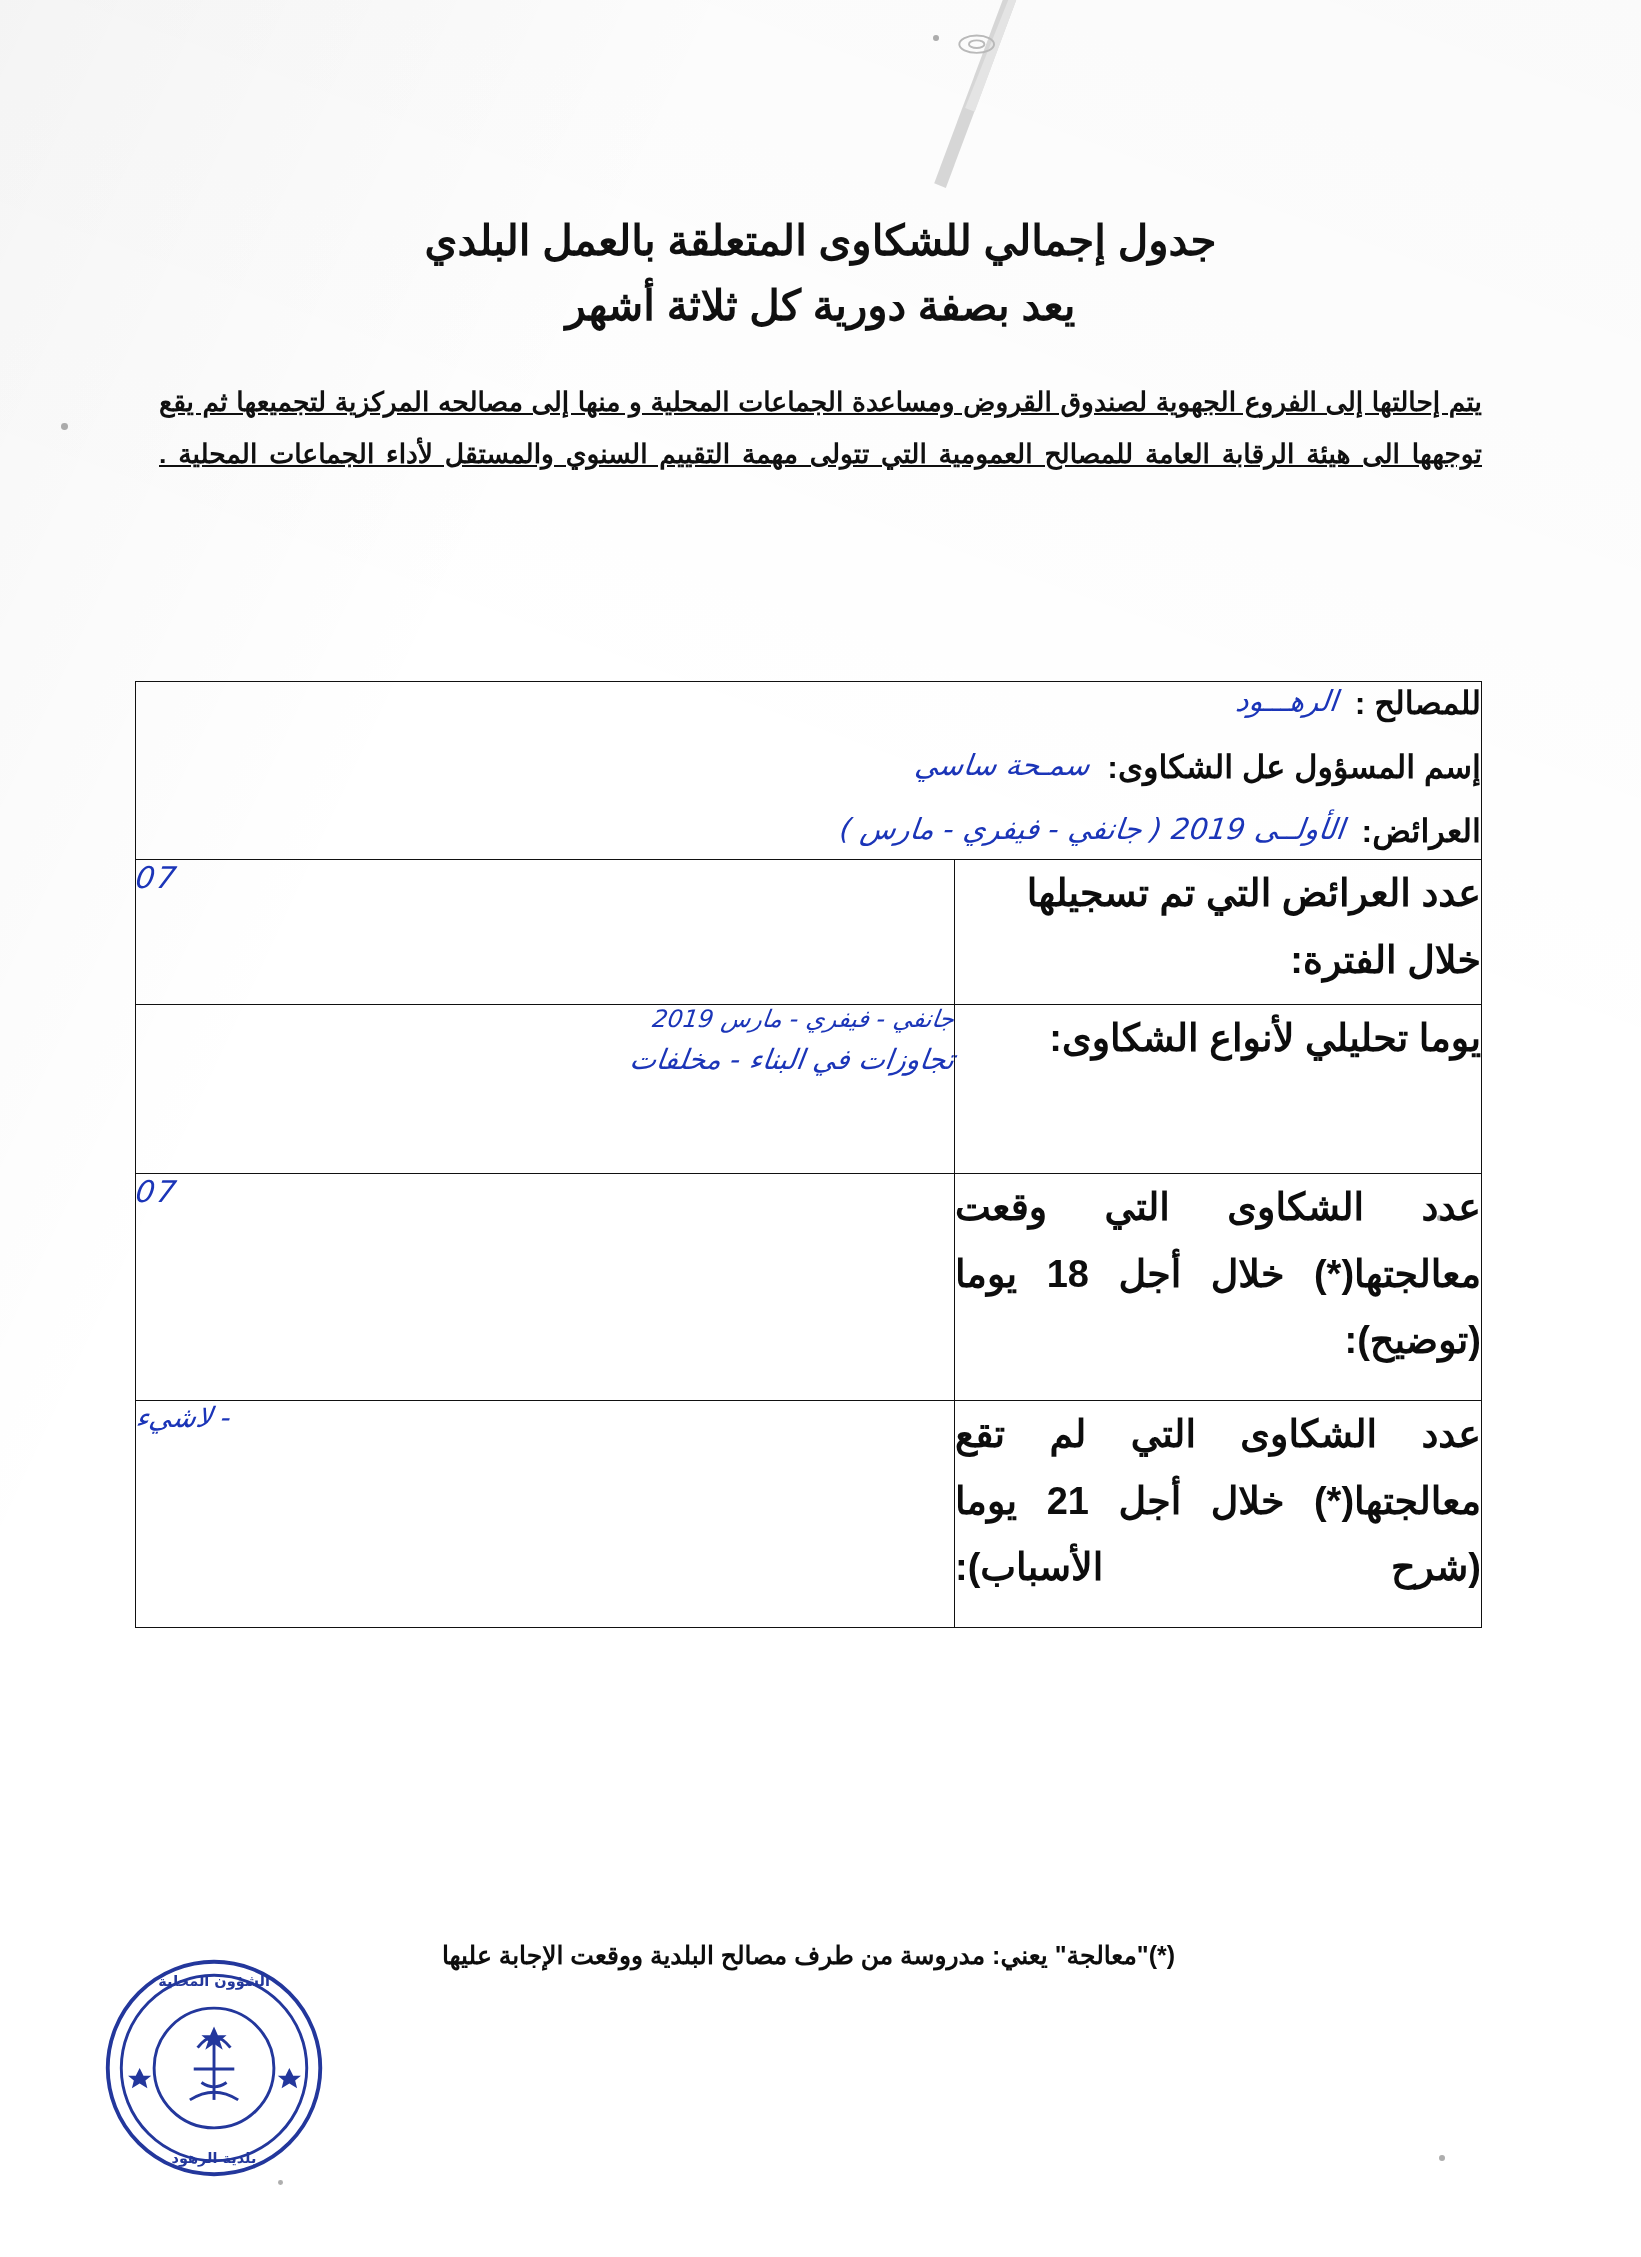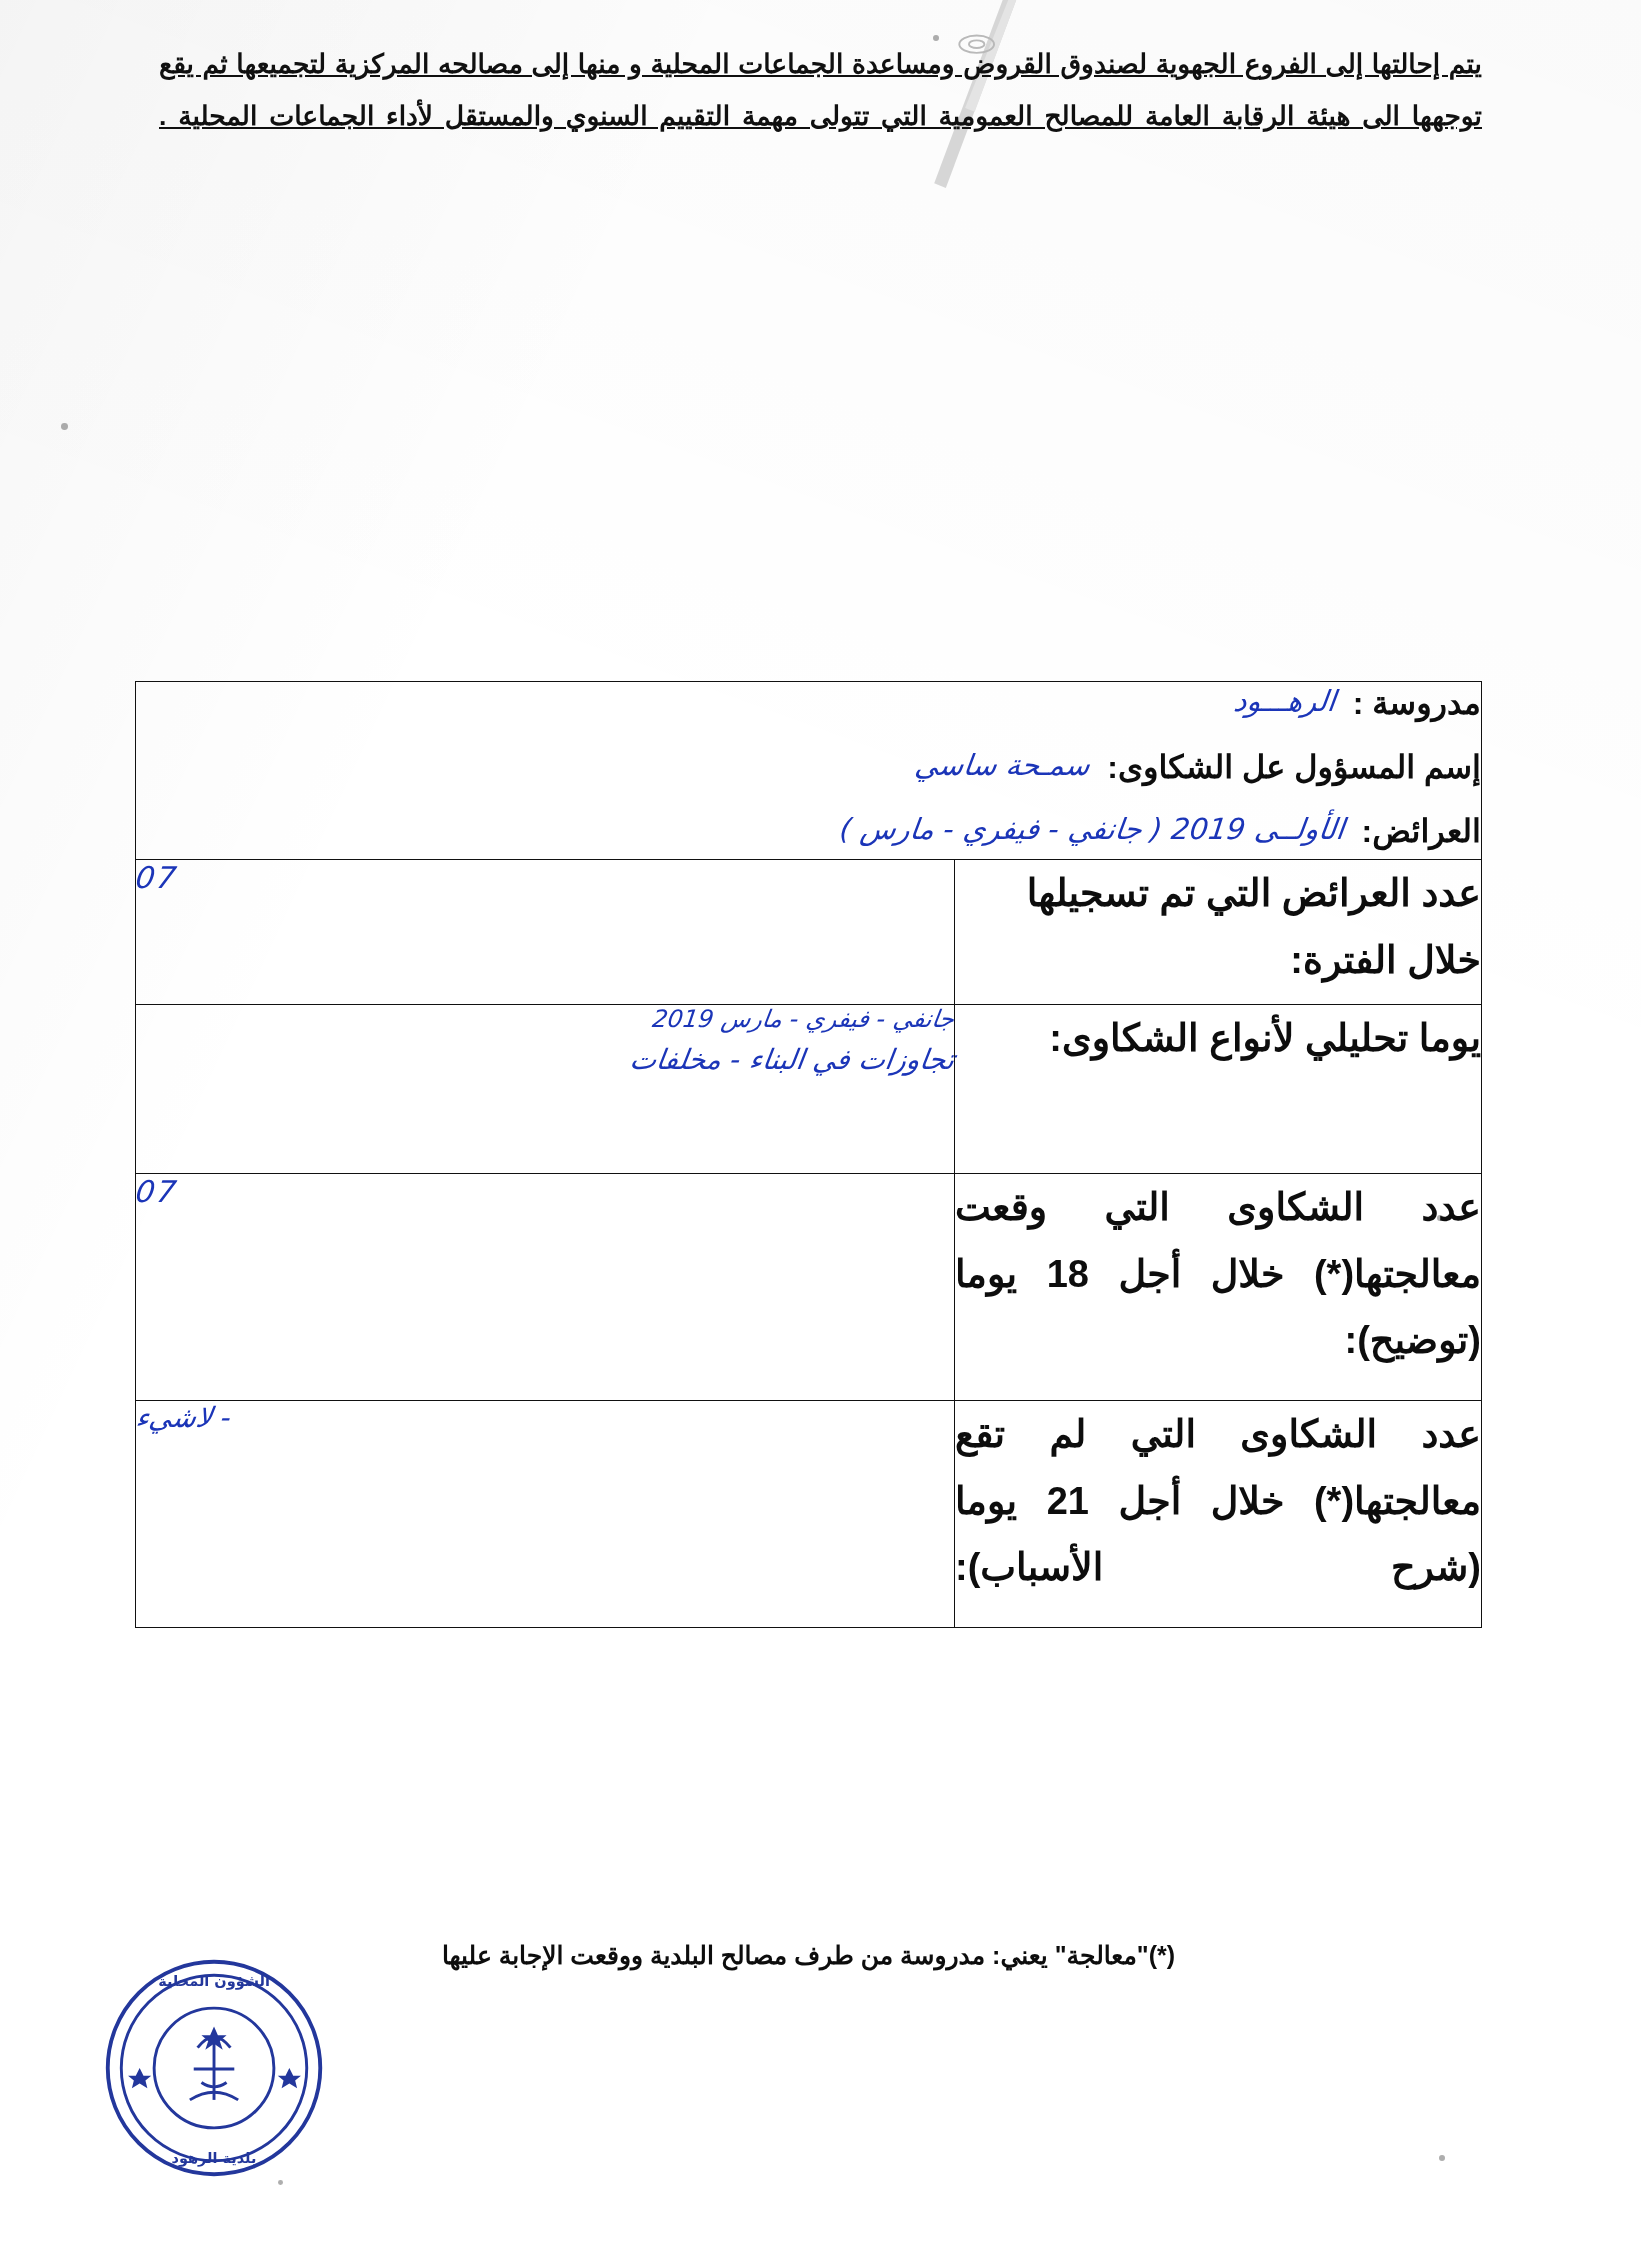--- a/index.html
+++ b/index.html
@@ -181,31 +181,35 @@
     <ellipse cx="152" cy="56" rx="8" ry="4" fill="none" stroke="#b9b9b9" stroke-width="2"></ellipse>
   </svg>
   <div class="speck" style="left:933px;top:35px;width:5.8px;height:5.8px;"></div>
   <div class="speck" style="left:61px;top:423px;width:6.8px;height:6.8px;"></div>
   <div class="speck" style="left:1437px;top:1215px;width:5.8px;height:5.8px;"></div>
   <div class="speck" style="left:1439px;top:2155px;width:5.8px;height:5.8px;"></div>
   <div class="speck" style="left:278px;top:2180px;width:4.8px;height:4.8px;"></div>
 
   <div class="content">
 
+    <div class="title-block">
+      <div class="title-line">جدول إجمالي للشكاوى المتعلقة بالعمل البلدي</div>
+      <div class="title-line">يعد بصفة دورية كل ثلاثة أشهر</div>
+    </div>
 
     <div class="intro">
       <p>يتم إحالتها إلى الفروع الجهوية لصندوق القروض ومساعدة الجماعات المحلية و منها إلى مصالحه المركزية لتجميعها ثم يقع توجهها الى  هيئة الرقابة العامة للمصالح العمومية التي تتولى مهمة التقييم السنوي والمستقل لأداء الجماعات المحلية .</p>
     </div>
 
     <table class="tbl">
       <tbody>
         <tr>
           <td colspan="2" class="hdr-cell">
             <div class="hdr-row">
-              <span class="hdr-lbl">مدروسة :</span>
+              <span class="hdr-lbl">للمصالح :</span>
               <span class="hand">الرهـــود</span>
             </div>
             <div class="hdr-row">
               <span class="hdr-lbl">إسم المسؤول عل الشكاوى:</span>
               <span class="hand">سمـحة ساسي</span>
             </div>
             <div class="hdr-row">
               <span class="hdr-lbl">العرائض:</span>
               <span class="hand">الأولــى 2019 ( جانفي - فيفري - مارس )</span>
             </div>

